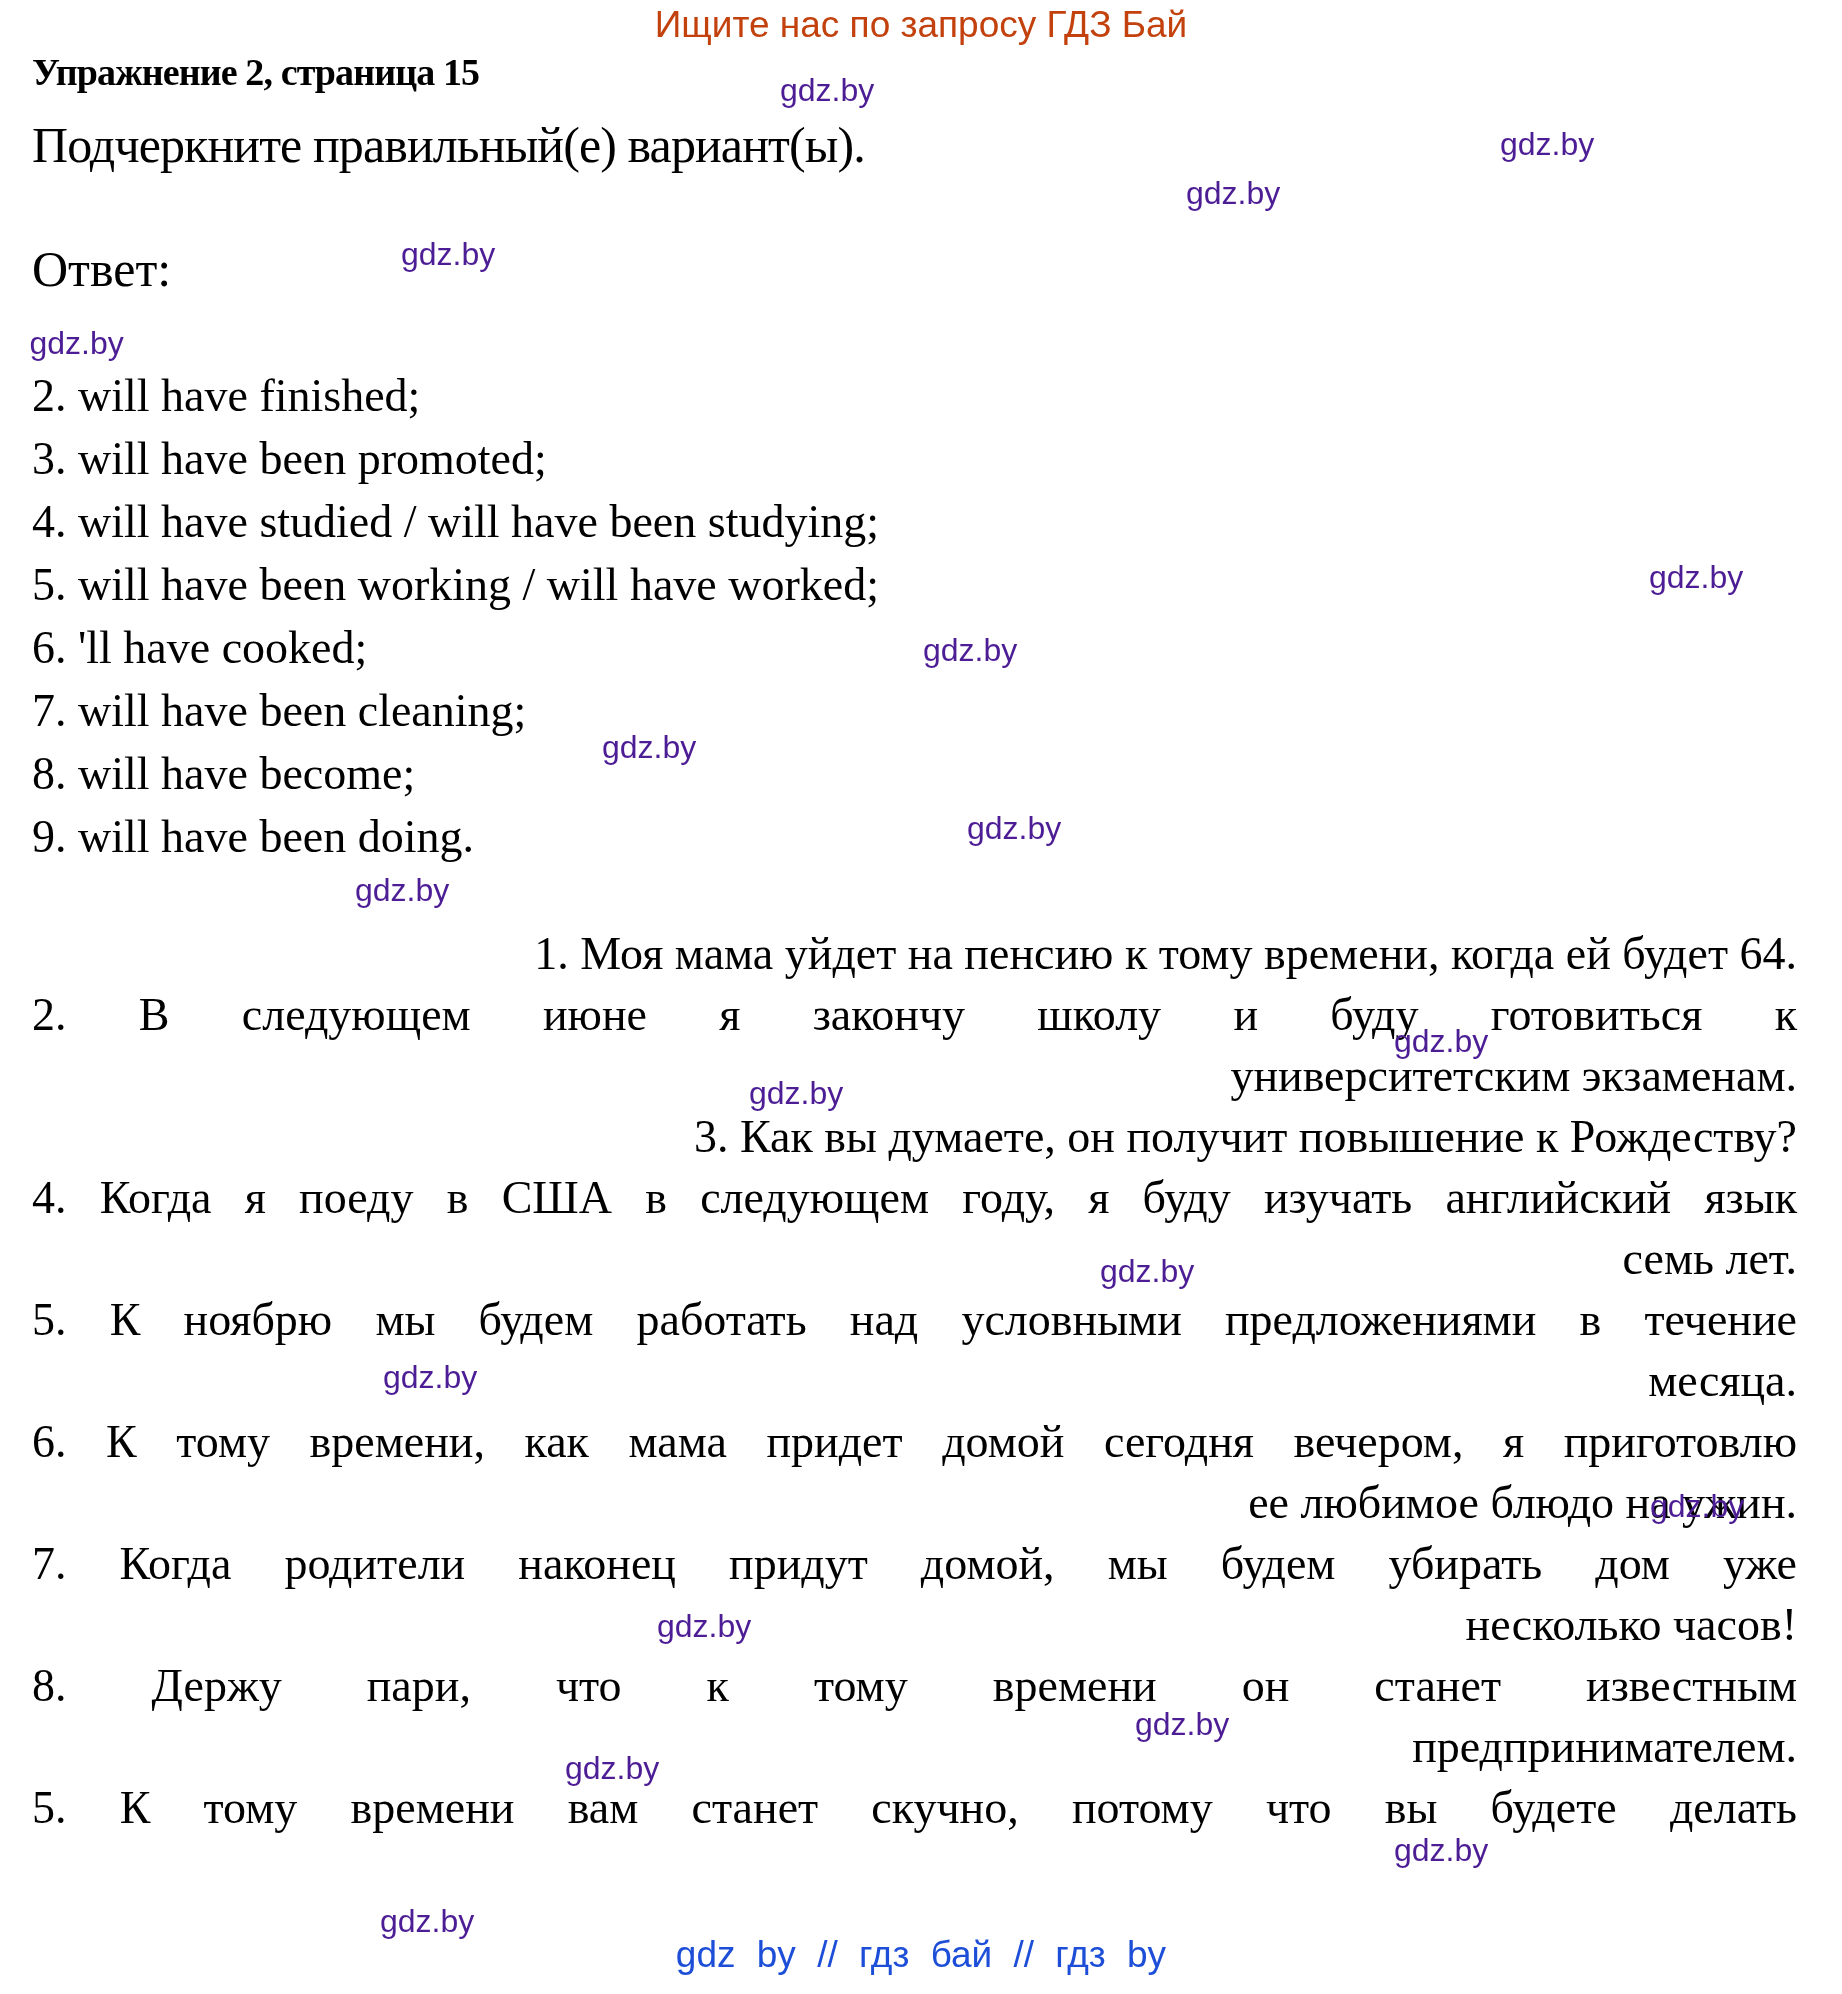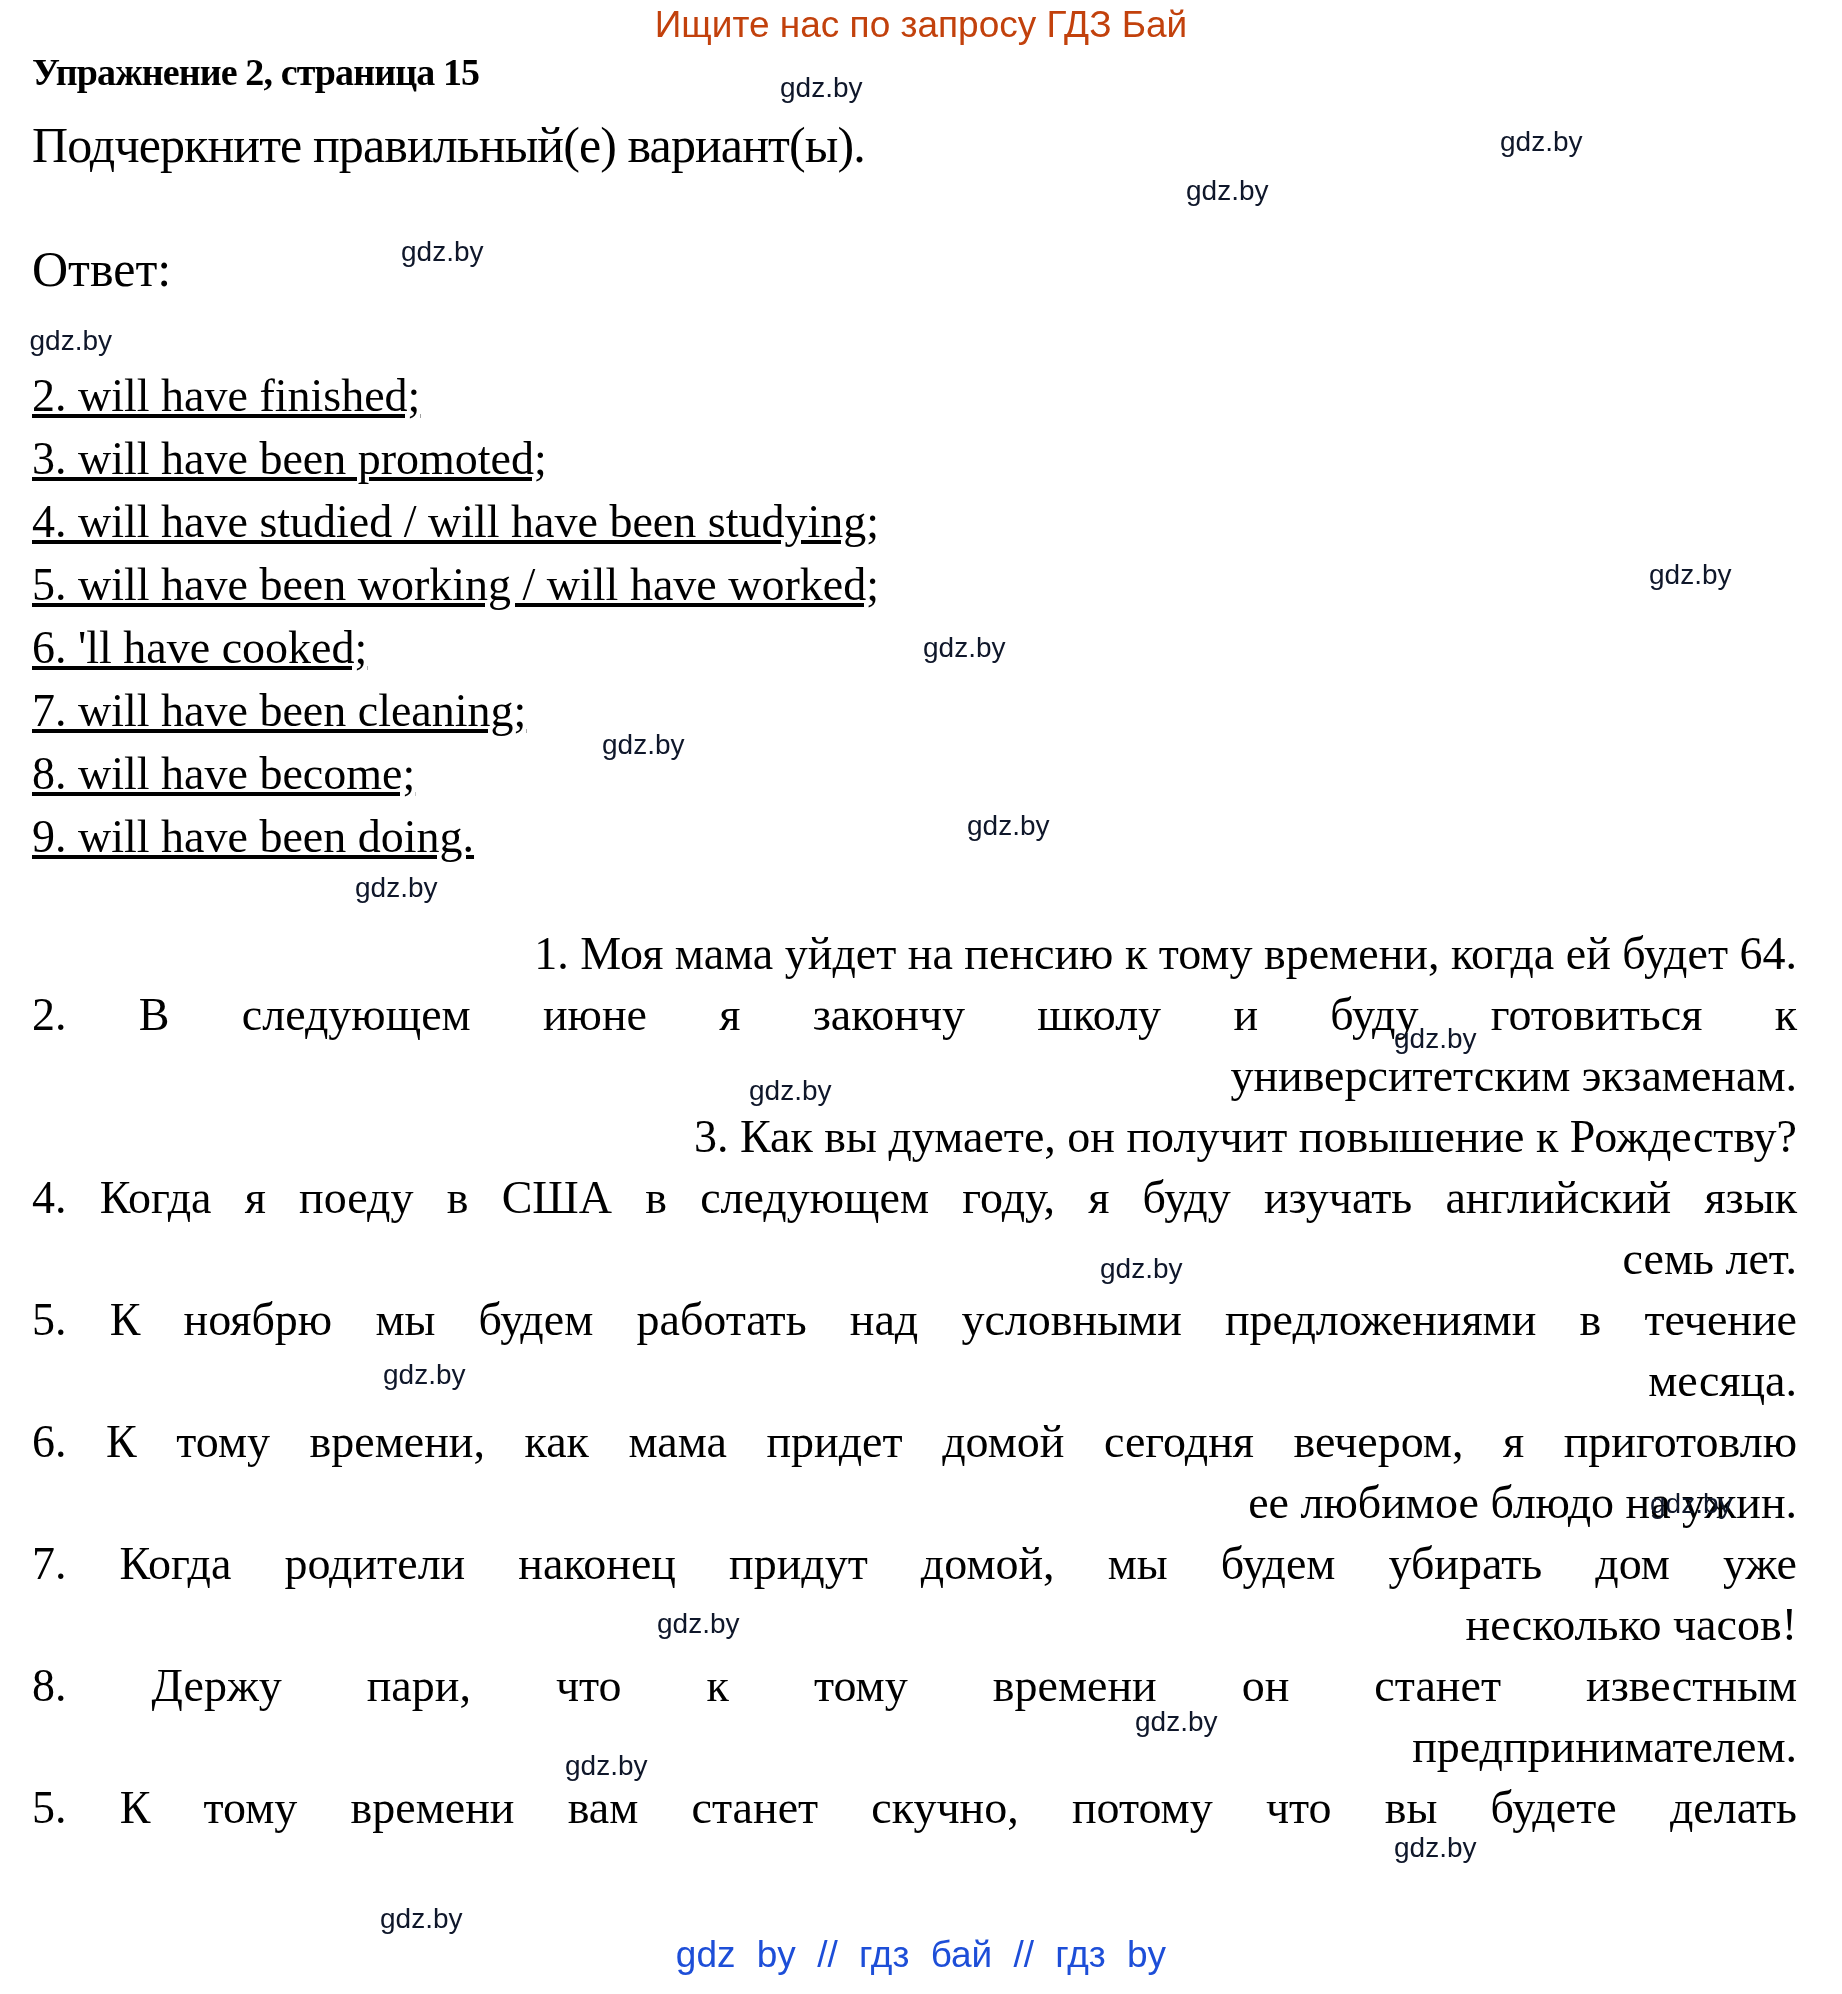--- a/index.html
+++ b/index.html
@@ -39,38 +39,38 @@
     position: absolute;
     left: 32px; top: 240px;
     font-size: 50px;
   }
   .answers {
     position: absolute;
     left: 32px; top: 364px;
     font-size: 46px;
     line-height: 63px;
   }
-  .answers .en-line { white-space: nowrap; text-decoration: underline; }
+  .answers .en-line { white-space: nowrap; }
   .ru {
     position: absolute;
     left: 32px; top: 923px;
     width: 1765px;
     font-size: 46px;
     line-height: 61px;
   }
   .ru .ru-line { text-align: right; }
   .ru .stretch {
     text-align: justify;
     text-align-last: justify;
   }
   .wm {
     position: absolute;
     font-family: "Liberation Sans", sans-serif;
-    font-size: 28px;
-    color: #0f172a;
+    font-size: 32px;
+    color: #4c1d95;
     white-space: nowrap;
   }
   .footer {
     position: absolute;
     left: 0; top: 1934px; width: 100%;
     text-align: center;
     font-family: "Liberation Sans", sans-serif;
     font-size: 37px;
     color: #1d4ed8;
     word-spacing: 11px;

